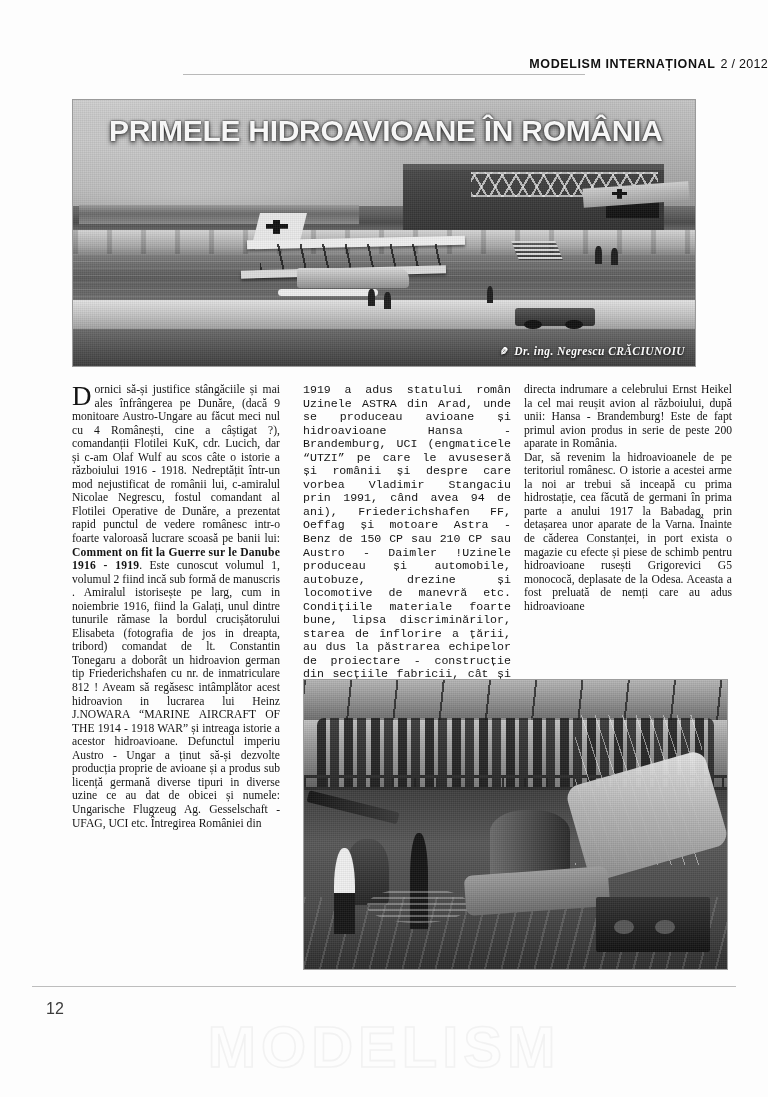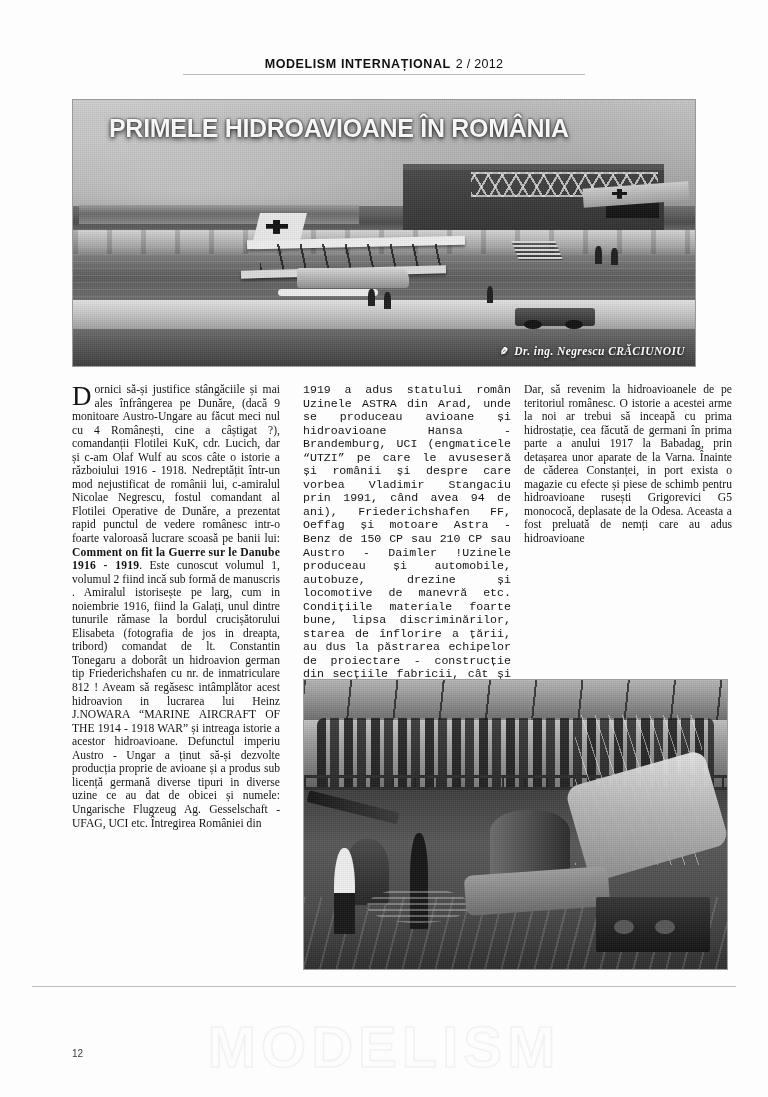--- a/index.html
+++ b/index.html
@@ -25,21 +25,21 @@
     height: 1097px;
     background: #fdfdfd;
   }
 
   
   .running-head {
     position: absolute;
     left: 0;
     right: 0;
     top: 54px;
-    text-align: center;
+    text-align: right;
   }
   .running-head-text {
     font-family: "Liberation Sans", sans-serif;
     font-weight: bold;
     font-size: 12.5px;
     letter-spacing: 0.6px;
     color: #111;
     display: inline-block;
     white-space: nowrap;
   }
@@ -301,21 +301,21 @@
     background-image:
       repeating-linear-gradient(0deg, rgba(255,255,255,.035) 0 1px, rgba(0,0,0,.035) 1px 2px),
       repeating-linear-gradient(90deg, rgba(255,255,255,.03) 0 1px, rgba(0,0,0,.03) 1px 2px);
   }
   .hero-title {
     position: absolute;
     left: 36px;
     top: 14px;
     font-family: "Liberation Sans", sans-serif;
     font-weight: bold;
-    font-size: 25px;
+    font-size: 30px;
     letter-spacing: -0.3px;
     color: #f6f6f6;
     text-shadow: 0 2px 5px rgba(0,0,0,.75), 0 0 2px rgba(0,0,0,.9);
     white-space: nowrap;
   }
   .hero-byline {
     position: absolute;
     right: 10px;
     bottom: 8px;
     font-family: "Liberation Serif", serif;
@@ -554,26 +554,25 @@
   .foot-rule {
     position: absolute;
     left: 32px;
     right: 32px;
     top: 986px;
     height: 1px;
     background: #bdbdbd;
   }
   .folio {
     position: absolute;
-    left: 72px;
+    left: 46px;
     top: 1000px;
     font-family: "Liberation Sans", sans-serif;
-    font-size: 10px;
+    font-size: 16px;
     color: #3c3c3c;
-    margin-top: 48px;
   }
   .watermark {
     position: absolute;
     left: 0; right: 0;
     top: 1013px;
     text-align: center;
     font-family: "Liberation Sans", sans-serif;
     font-weight: bold;
     font-size: 58px;
     letter-spacing: 5px;
@@ -634,20 +633,21 @@
 
   <div class="col col-1">
     <p><span class="dropcap">D</span><span>ornici să-și justifice stângăciile și mai ales înfrângerea pe Dunăre, (dacă 9 monitoare Austro-Ungare au făcut meci nul cu 4 Românești, cine a câștigat ?), comandanții Flotilei KuK, cdr. Lucich, dar și c-am Olaf Wulf au scos câte o istorie a războiului 1916 - 1918. Nedreptățit într-un mod nejustificat de românii lui, c-amiralul Nicolae Negrescu, fostul comandant al Flotilei Operative de Dunăre, a prezentat rapid punctul de vedere românesc intr-o foarte valoroasă lucrare scoasă pe banii lui: </span><span class="bold">Comment on fit la Guerre sur le Danube 1916 - 1919</span><span>. Este cunoscut volumul 1, volumul 2 fiind incă sub formă de manuscris . Amiralul istorisește pe larg, cum in noiembrie 1916, fiind la Galați, unul dintre tunurile rămase la bordul crucișătorului Elisabeta (fotografia de jos in dreapta, tribord) comandat de lt. Constantin Tonegaru a doborât un hidroavion german tip Friederichshafen cu nr. de inmatriculare 812 ! Aveam să regăsesc intâmplător acest hidroavion in lucrarea lui Heinz J.NOWARA  “MARINE AIRCRAFT OF THE 1914 - 1918 WAR” și intreaga istorie a acestor hidroavioane. Defunctul imperiu Austro - Ungar a ținut să-și dezvolte producția proprie de avioane și a produs sub licență germană diverse tipuri in diverse uzine ce au dat de obicei și numele: Ungarische Flugzeug Ag. Gesselschaft - UFAG, UCI etc. Întregirea României din</span></p>
   </div>
 
   <div class="col col-2">
     <p>1919 a adus statului român Uzinele ASTRA din Arad, unde se produceau avioane și hidroavioane Hansa - Brandemburg, UCI (engmaticele “UTZI” pe care le avuseseră și românii și despre care vorbea Vladimir Stangaciu prin 1991, când avea 94 de ani), Friederichshafen FF, Oeffag și motoare Astra - Benz de 150 CP sau 210 CP sau Austro - Daimler !Uzinele produceau și automobile, autobuze, drezine și locomotive de manevră etc. Condițiile materiale foarte bune, lipsa discriminărilor, starea de înflorire a țării, au dus la păstrarea echipelor de proiectare - construcție din secțiile fabricii, cât și a unor mari ingineri cum ar fi Otto Brandemburg, ce lucrase sub</p>
   </div>
 
   <div class="col col-3">
+    <p>directa indrumare a celebrului Ernst Heikel la cel mai reușit avion al războiului, după unii: Hansa - Brandemburg! Este de fapt primul avion produs in serie de peste 200 aparate in România.</p>
     <p>Dar, să revenim la hidroavioanele de pe teritoriul românesc. O istorie a acestei arme la noi ar trebui să inceapă cu prima hidrostație, cea făcută de germani în prima parte a anului 1917 la Babadag, prin detașarea unor aparate de la Varna. Înainte de căderea Constanței, in port exista o magazie cu efecte și piese de schimb pentru hidroavioane rusești Grigorevici G5 monococă, deplasate de la Odesa. Aceasta a fost preluată de nemți care au adus hidroavioane</p>
   </div>
 
   <div class="deck-photo">
     <div class="deck-bridge"></div>
     <div class="deck-awning"></div>
     <div class="deck-crowd"></div>
     <div class="deck-rail"></div>
     <div class="deck-main">
       <div class="deck-planks"></div>

